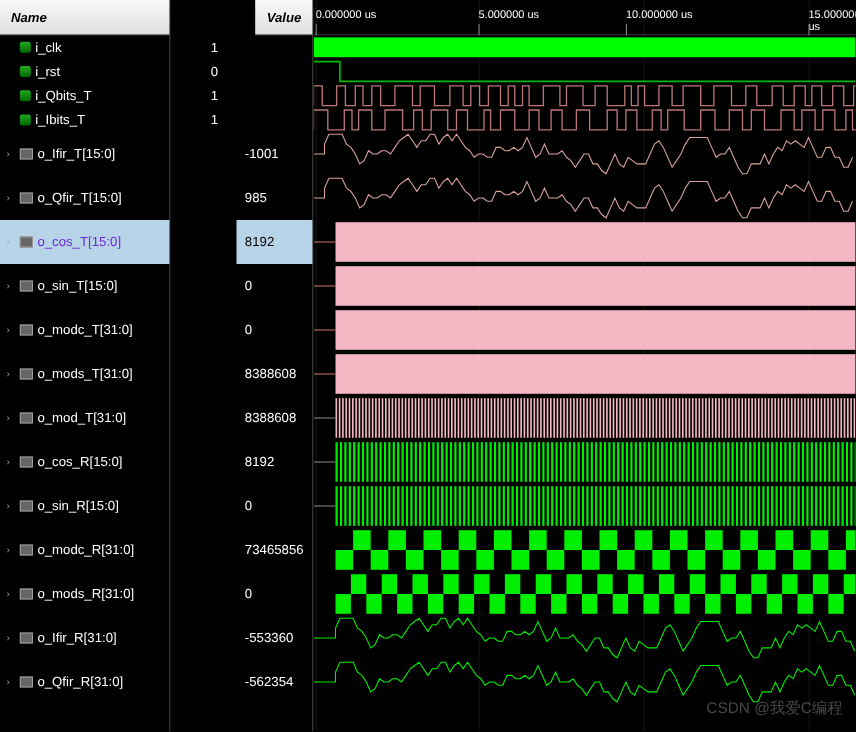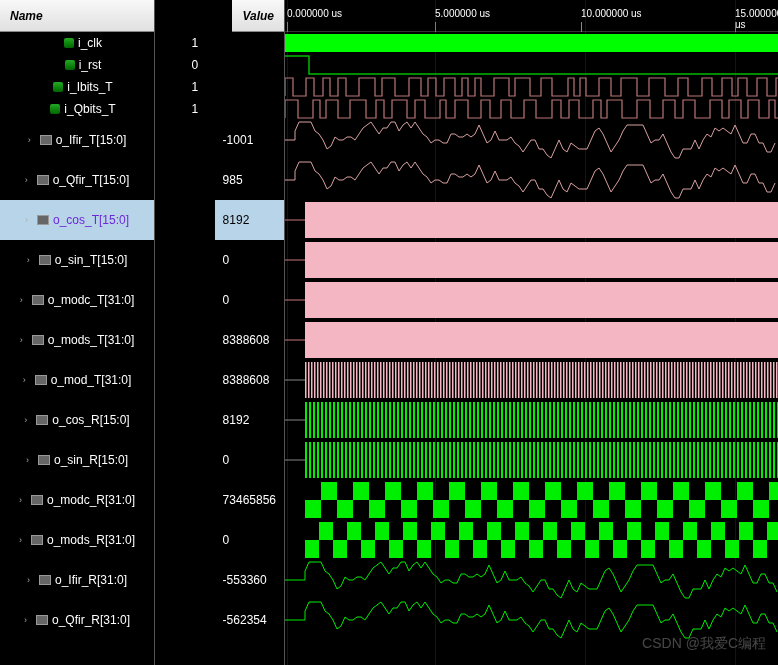--- a/index.html
+++ b/index.html
@@ -44,21 +44,20 @@
   display: flex;
   align-items: center;
   font-style: italic;
 }
 .signal-row {
   display: flex;
   align-items: center;
   padding: 3px 6px;
   color: #fff;
   min-height: 22px;
-  justify-content: center;
 }
 .signal-row.tall { min-height: 40px; }
 .signal-row.selected {
   background: #b8d4e8;
   color: #000;
 }
 .signal-row.selected .sig-name { color: #6d28d9; }
 .expand-icon {
   width: 12px;
   display: inline-block;
@@ -158,26 +157,26 @@
         <span class="sig-name">i_clk</span>
       </div>
       <div class="signal-row">
         <span class="expand-icon"></span>
         <span class="sig-icon scalar"></span>
         <span class="sig-name">i_rst</span>
       </div>
       <div class="signal-row">
         <span class="expand-icon"></span>
         <span class="sig-icon scalar"></span>
-        <span class="sig-name">i_Ibits_T</span>
+        <span class="sig-name">i_Qbits_T</span>
       </div>
       <div class="signal-row">
         <span class="expand-icon"></span>
         <span class="sig-icon scalar"></span>
-        <span class="sig-name">i_Qbits_T</span>
+        <span class="sig-name">i_Ibits_T</span>
       </div>
       <div class="signal-row tall">
         <span class="expand-icon">›</span>
         <span class="sig-icon bus"></span>
         <span class="sig-name">o_Ifir_T[15:0]</span>
       </div>
       <div class="signal-row tall">
         <span class="expand-icon">›</span>
         <span class="sig-icon bus"></span>
         <span class="sig-name">o_Qfir_T[15:0]</span>
@@ -260,21 +259,21 @@
       <div class="value-cell tall">0</div>
       <div class="value-cell tall">-553360</div>
       <div class="value-cell tall">-562354</div>
     </div>
 </div>
 
 <div class="wave-col">
   <div class="ruler">
     <span class="ruler-tick" style="left:2px">0.000000 us</span>
     <span class="ruler-tick" style="left:150px">5.000000 us</span>
-    <span class="ruler-tick" style="left:296px">10.000000 us</span>
+    <span class="ruler-tick" style="left:284px">10.000000 us</span>
     <span class="ruler-tick" style="left:450px">15.000000 us</span>
   </div>
   <div class="grid-line" style="left:2px"></div>
   <div class="grid-line" style="left:150px"></div>
   <div class="grid-line" style="left:300px"></div>
   <div class="grid-line" style="left:450px"></div>
   <div class="wave-area" id="wave-area">
       <div class="wave-row">
         <svg width="493" height="22">
           <rect x="0" y="2" width="493" height="18" fill="#0f0"></rect>

